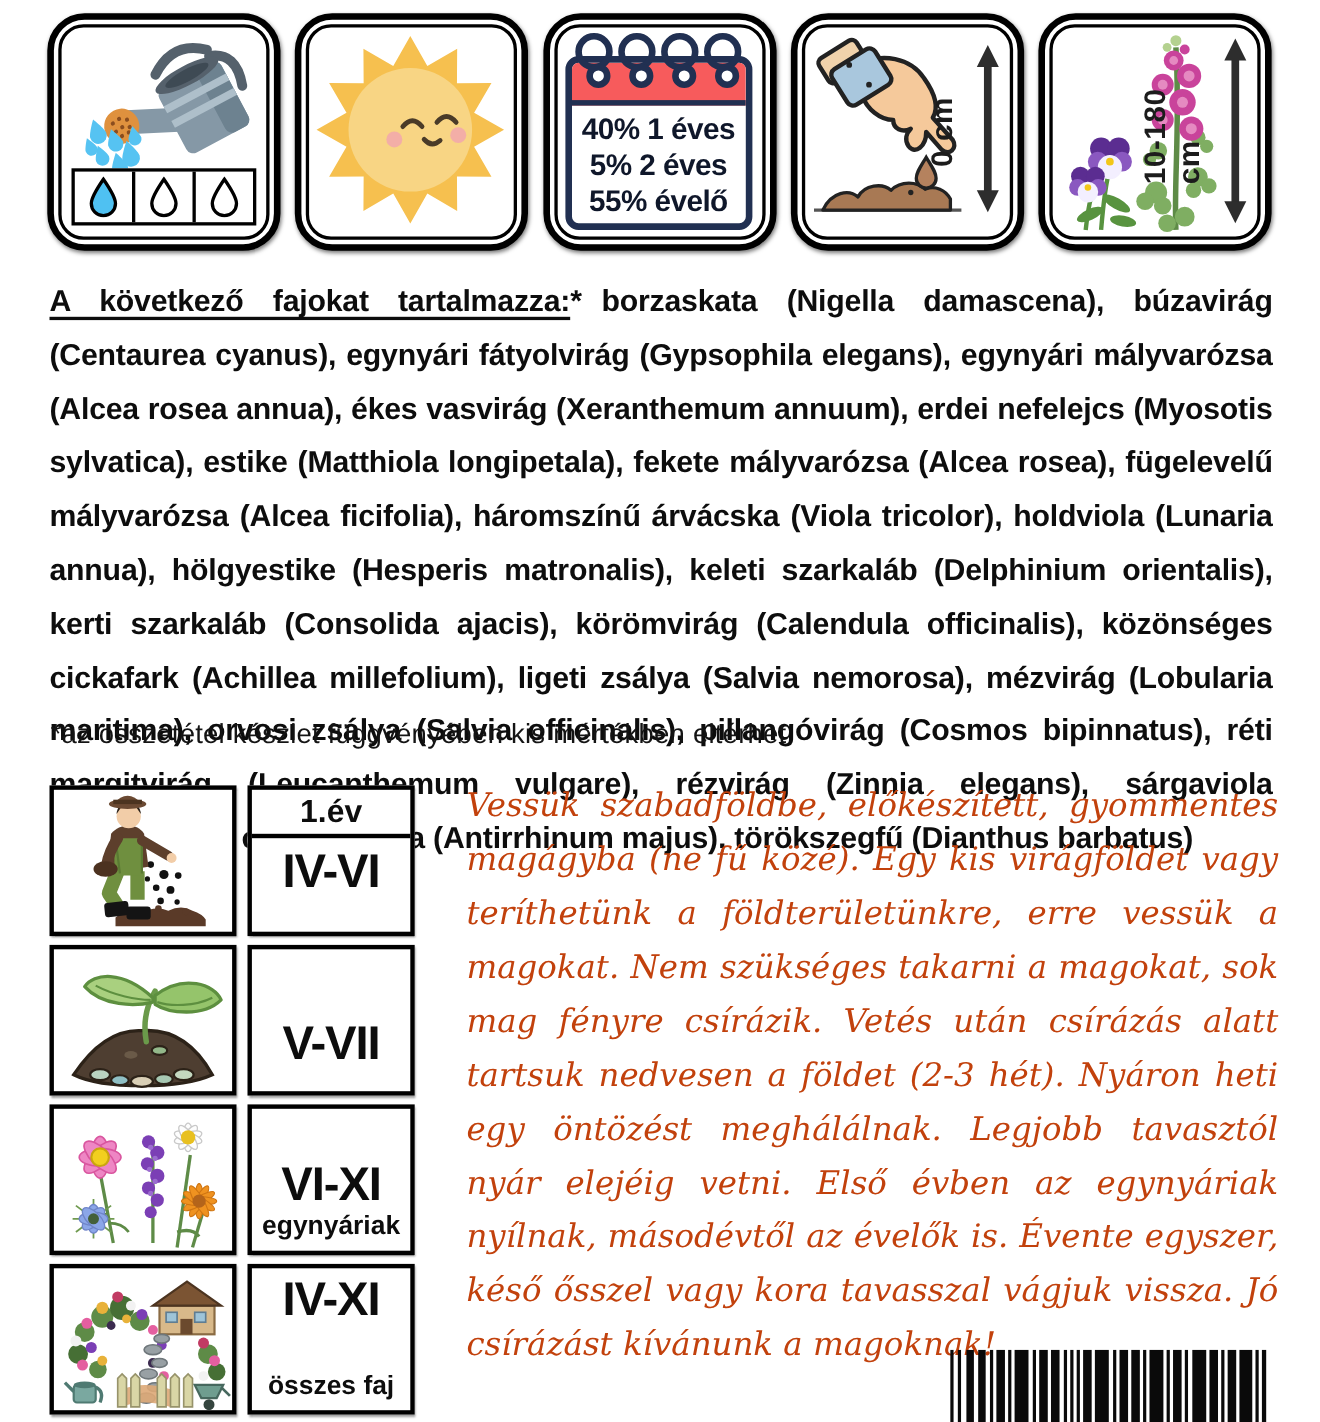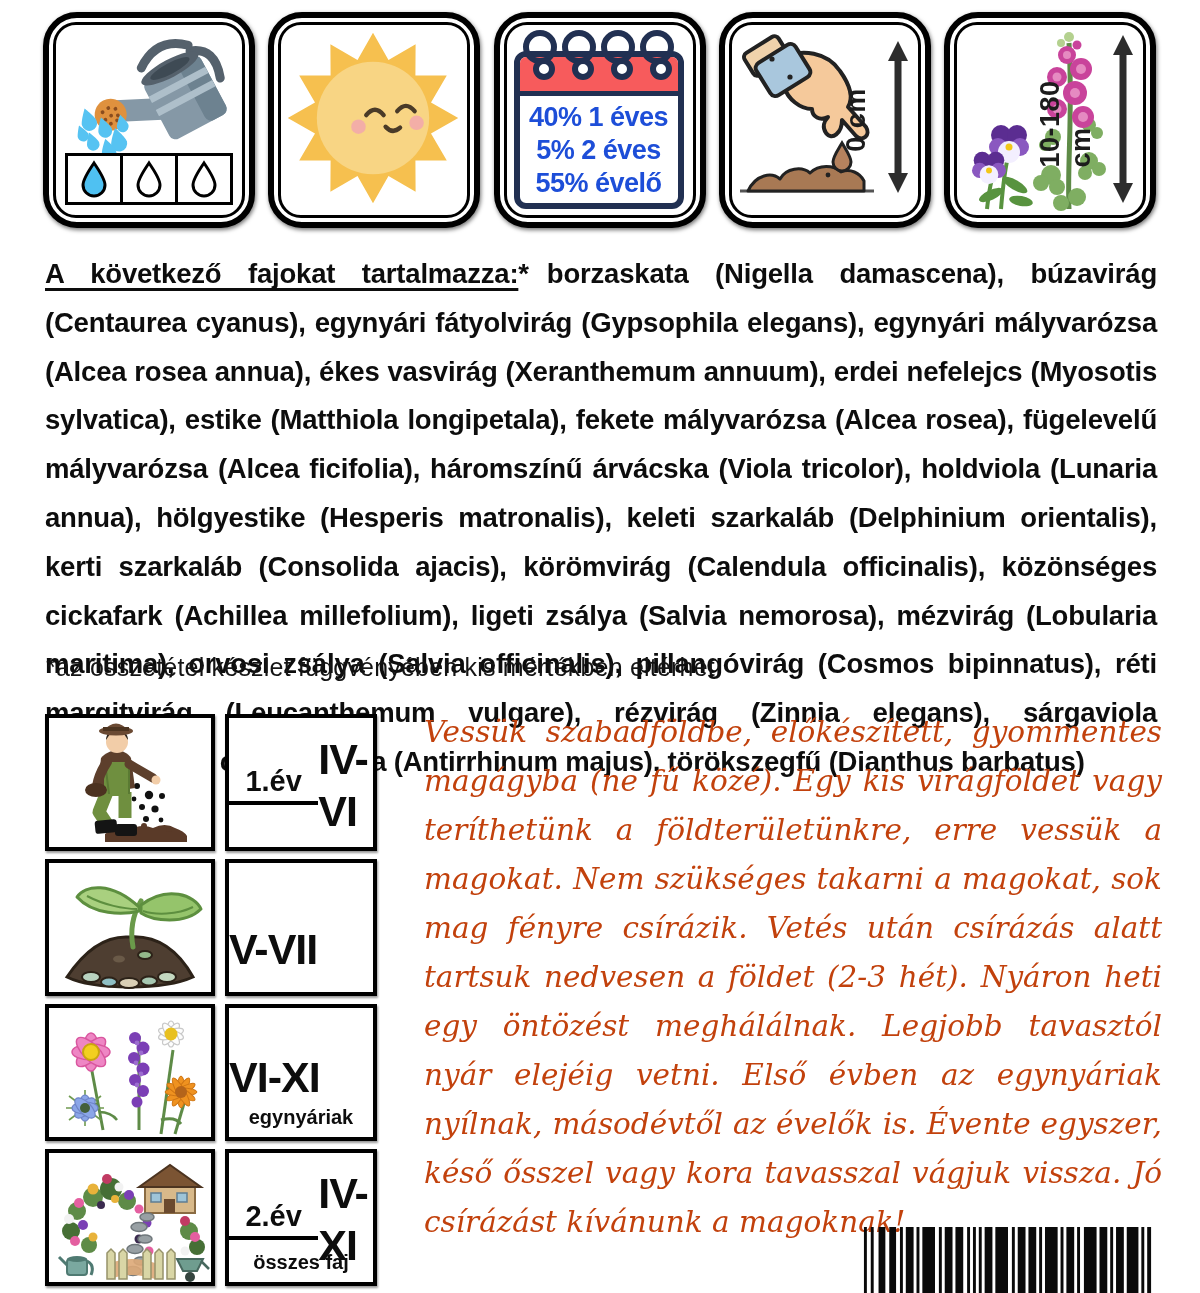--- a/index.html
+++ b/index.html
@@ -20,21 +20,21 @@
   .drop-cell{width:52px;height:46px;display:flex;align-items:center;justify-content:center;
         border-right:3px solid #000;}
   .drop-cell:last-child{border-right:none;}
 
   
   .cal-rings{position:absolute;left:3px;top:0px;}
   .cal-body{position:absolute;left:7px;top:26px;width:170px;height:158px;border:6px solid #213052;
         border-radius:12px;background:#fff;box-sizing:border-box;overflow:hidden;}
   .cal-head{height:34px;background:#f75b5c;border-bottom:5px solid #213052;}
   .cal-text{padding-top:5px;text-align:center;font-weight:700;font-size:27px;line-height:33px;
-        letter-spacing:-0.5px;color:#1d4ed8;}
+        letter-spacing:-0.5px;color:#0f172a;}
 
   
   .vlabel{position:absolute;top:50%;writing-mode:vertical-rl;transform:translateY(-50%) rotate(180deg);
         font-weight:700;font-size:27px;color:#1c1c1c;letter-spacing:0.5px;}
 
   
   .species{position:absolute;left:45px;top:250px;width:1112px;margin:0;
         font-weight:700;font-size:27.5px;line-height:48.8px;letter-spacing:-0.2px;
         text-align:justify;color:#0d0d0d;}
   .species .u{text-decoration:underline;text-decoration-thickness:3px;text-underline-offset:5px;
@@ -42,25 +42,25 @@
   .species .gap{display:inline-block;width:18px;}
   .footnote{position:absolute;left:45px;top:652px;margin:1px;font-size:25px;font-weight:400;
         letter-spacing:0.2px;color:#141414;}
 
   
   .sched-row{position:absolute;left:45px;}
   .img-box{position:absolute;left:0;top:0;width:170px;height:137px;border:4px solid #000;
         box-sizing:border-box;background:#fff;box-shadow:1px 2px 2px rgba(0,0,0,.4);}
   .lbl-box{position:absolute;left:180px;top:0;width:152px;height:137px;border:4px solid #000;
         box-sizing:border-box;background:#fff;box-shadow:1px 2px 2px rgba(0,0,0,.4);
-        display:flex;flex-direction:row;align-items:center;}
+        display:flex;flex-direction:column;align-items:center;}
   .yr-band{width:100%;border-bottom:4px solid #000;text-align:center;font-weight:700;font-size:29px;
         line-height:40px;box-sizing:border-box;}
   .months{font-weight:700;font-size:43px;line-height:52px;letter-spacing:-1px;margin-top:43px;}
-  .note{font-weight:700;font-size:20px;position:absolute;bottom:8px;left:0;right:0;text-align:center;}
+  .note{font-weight:700;font-size:24px;position:absolute;bottom:8px;left:0;right:0;text-align:center;}
   .center-fill{flex:1;display:flex;align-items:center;}
 
   
   .instructions{position:absolute;left:424px;top:708px;width:738px;margin:0;
         font-family:"DejaVu Serif",serif;font-style:italic;font-size:29.5px;line-height:49px;
         text-align:justify;color:#c2410c;}
 
   
   .barcode{position:absolute;left:862px;top:1227px;width:292px;height:66px;}
 </style>
@@ -494,21 +494,20 @@
         </g>
 
         <g transform="translate(128,106)">
           <polygon points="0,0 26,0 20,12 6,12" fill="#6f9d8f" stroke="#47685e" stroke-width="2"></polygon>
           <circle cx="13" cy="18" r="5" fill="#35453f"></circle>
           <line x1="24" y1="2" x2="32" y2="10" stroke="#47685e" stroke-width="2.5"></line>
         </g>
       </svg>
     </div>
     <div class="lbl-box">
-      <div class="yr-band">2.év</div>
       <div class="months" style="margin-top:2px;">IV-XI</div>
       <div class="note">összes faj</div>
     </div>
   </div>
 
   <p class="instructions">Vessük szabadföldbe, előkészített, gyommentes magágyba (ne fű közé). Egy kis virágföldet vagy teríthetünk a földterületünkre, erre vessük a magokat. Nem szükséges takarni a magokat, sok mag fényre csírázik. Vetés után csírázás alatt tartsuk nedvesen a földet (2-3 hét). Nyáron heti egy öntözést meghálálnak. Legjobb tavasztól nyár elejéig vetni. Első évben az egynyáriak nyílnak, másodévtől az évelők is. Évente egyszer, késő ősszel vagy kora tavasszal vágjuk vissza. Jó csírázást kívánunk a magoknak!</p>
 
   <svg class="barcode" viewBox="0 0 300 66" preserveAspectRatio="none">
     <g fill="#0a0a0a">
       <rect x="2" y="0" width="3" height="66"></rect>

